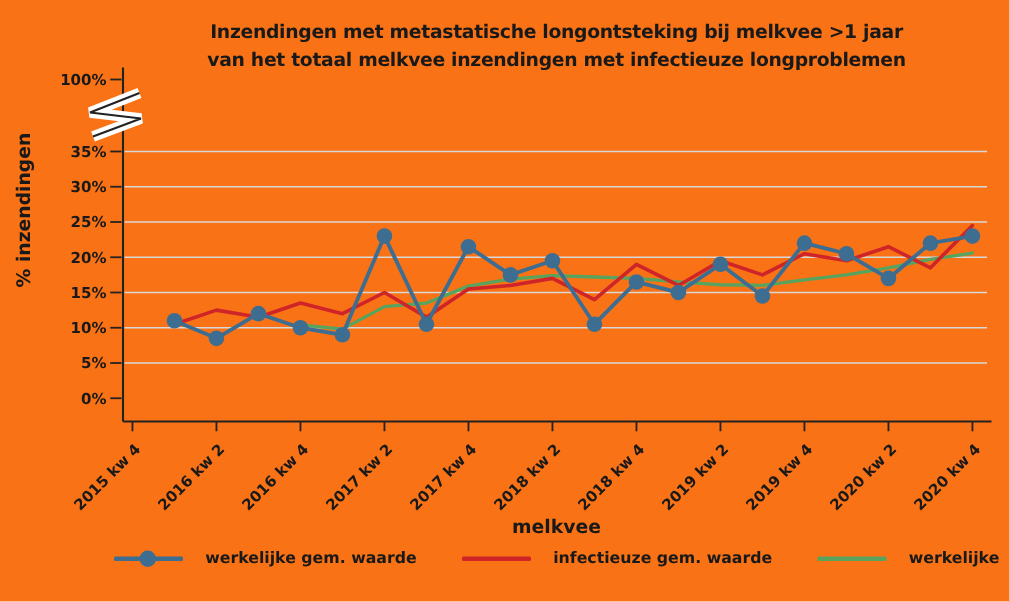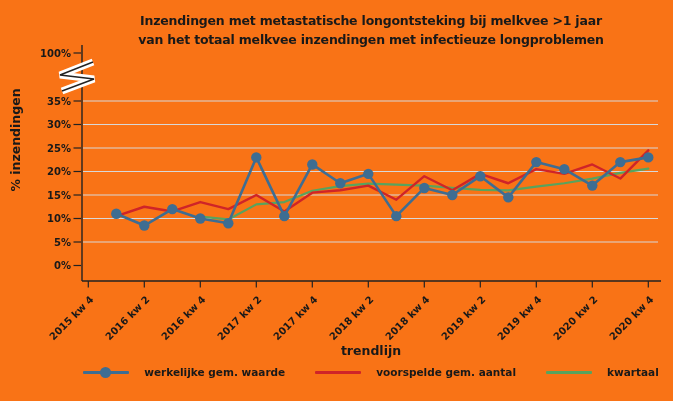--- a/index.html
+++ b/index.html
@@ -107,36 +107,36 @@
       <circle cx="452.3" cy="195" r="5.2" fill="#3e6d92"></circle>
       <circle cx="480.3" cy="176.2" r="5.2" fill="#3e6d92"></circle>
       <circle cx="508.3" cy="197.35000000000002" r="5.2" fill="#3e6d92"></circle>
       <circle cx="536.3" cy="162.1" r="5.2" fill="#3e6d92"></circle>
       <circle cx="564.3" cy="169.15" r="5.2" fill="#3e6d92"></circle>
       <circle cx="592.3" cy="185.60000000000002" r="5.2" fill="#3e6d92"></circle>
       <circle cx="620.3" cy="162.1" r="5.2" fill="#3e6d92"></circle>
       <circle cx="648.3" cy="157.4" r="5.2" fill="#3e6d92"></circle>
     </svg>
 
-  <div class="x-axis-title">trendlijn</div>
+  <div class="x-axis-title">melkvee</div>
 
   <div class="legend">
     <div class="leg-item">
       <span class="leg-line-wrap">
         <span class="leg-line" style="background: rgb(62, 109, 146);"></span>
         <span class="leg-dot" style="background: rgb(62, 109, 146);"></span>
       </span>
       <span class="leg-label">werkelijke gem. waarde</span>
     </div>
     <div class="leg-item">
       <span class="leg-line-wrap">
         <span class="leg-line" style="background: rgb(207, 36, 40);"></span>
       </span>
-      <span class="leg-label">voorspelde gem. aantal</span>
+      <span class="leg-label">infectieuze gem. waarde</span>
     </div>
     <div class="leg-item">
       <span class="leg-line-wrap">
         <span class="leg-line" style="background: rgb(88, 163, 94);"></span>
       </span>
-      <span class="leg-label">kwartaal</span>
+      <span class="leg-label">werkelijke</span>
     </div>
   </div>
 </div>
 
 </body></html>

